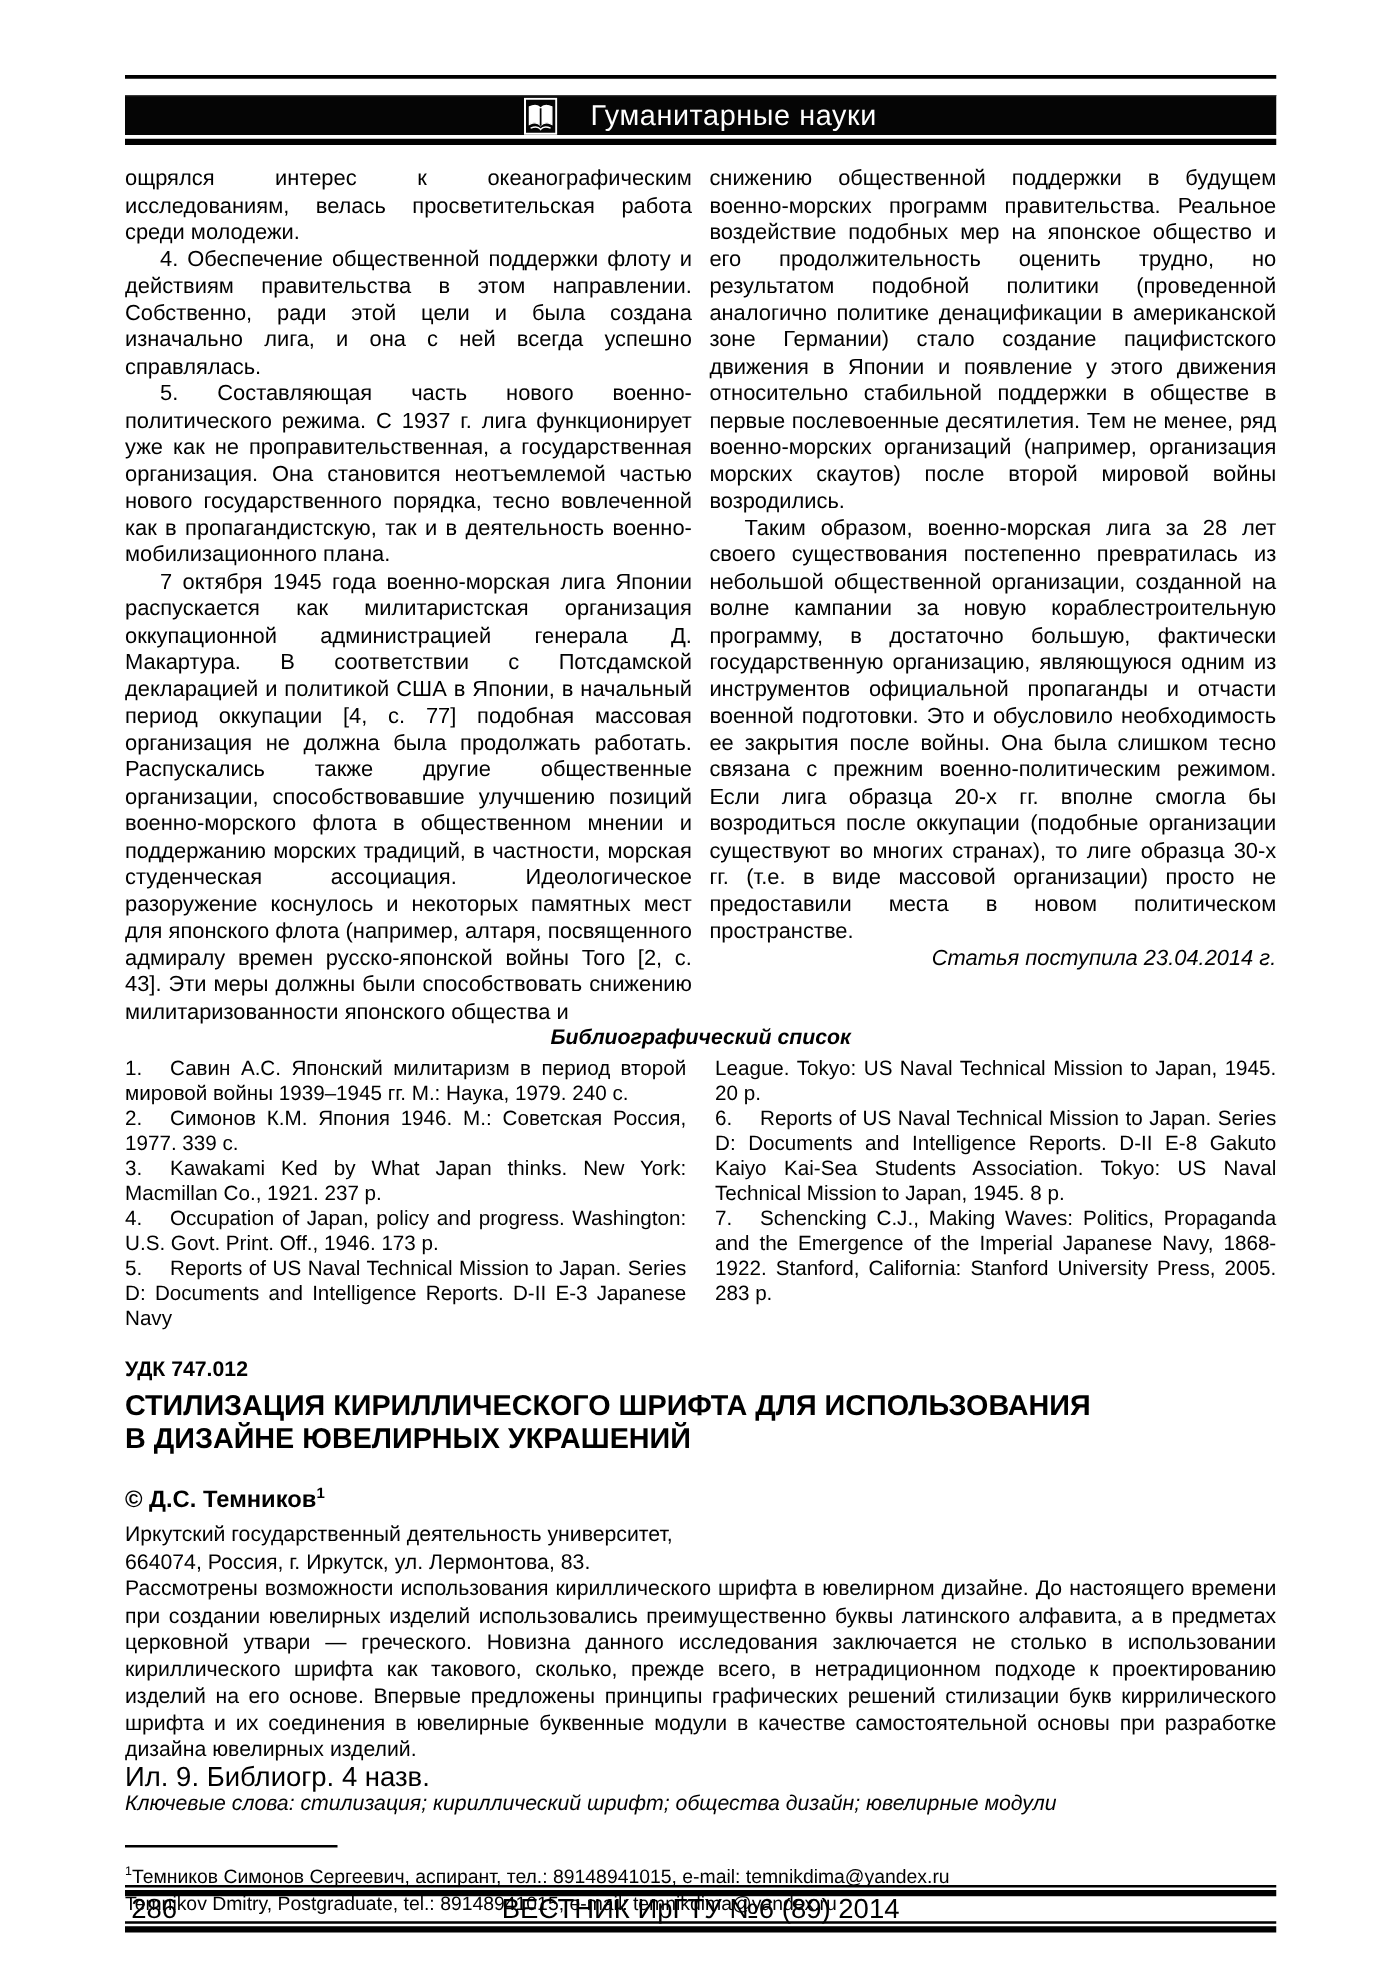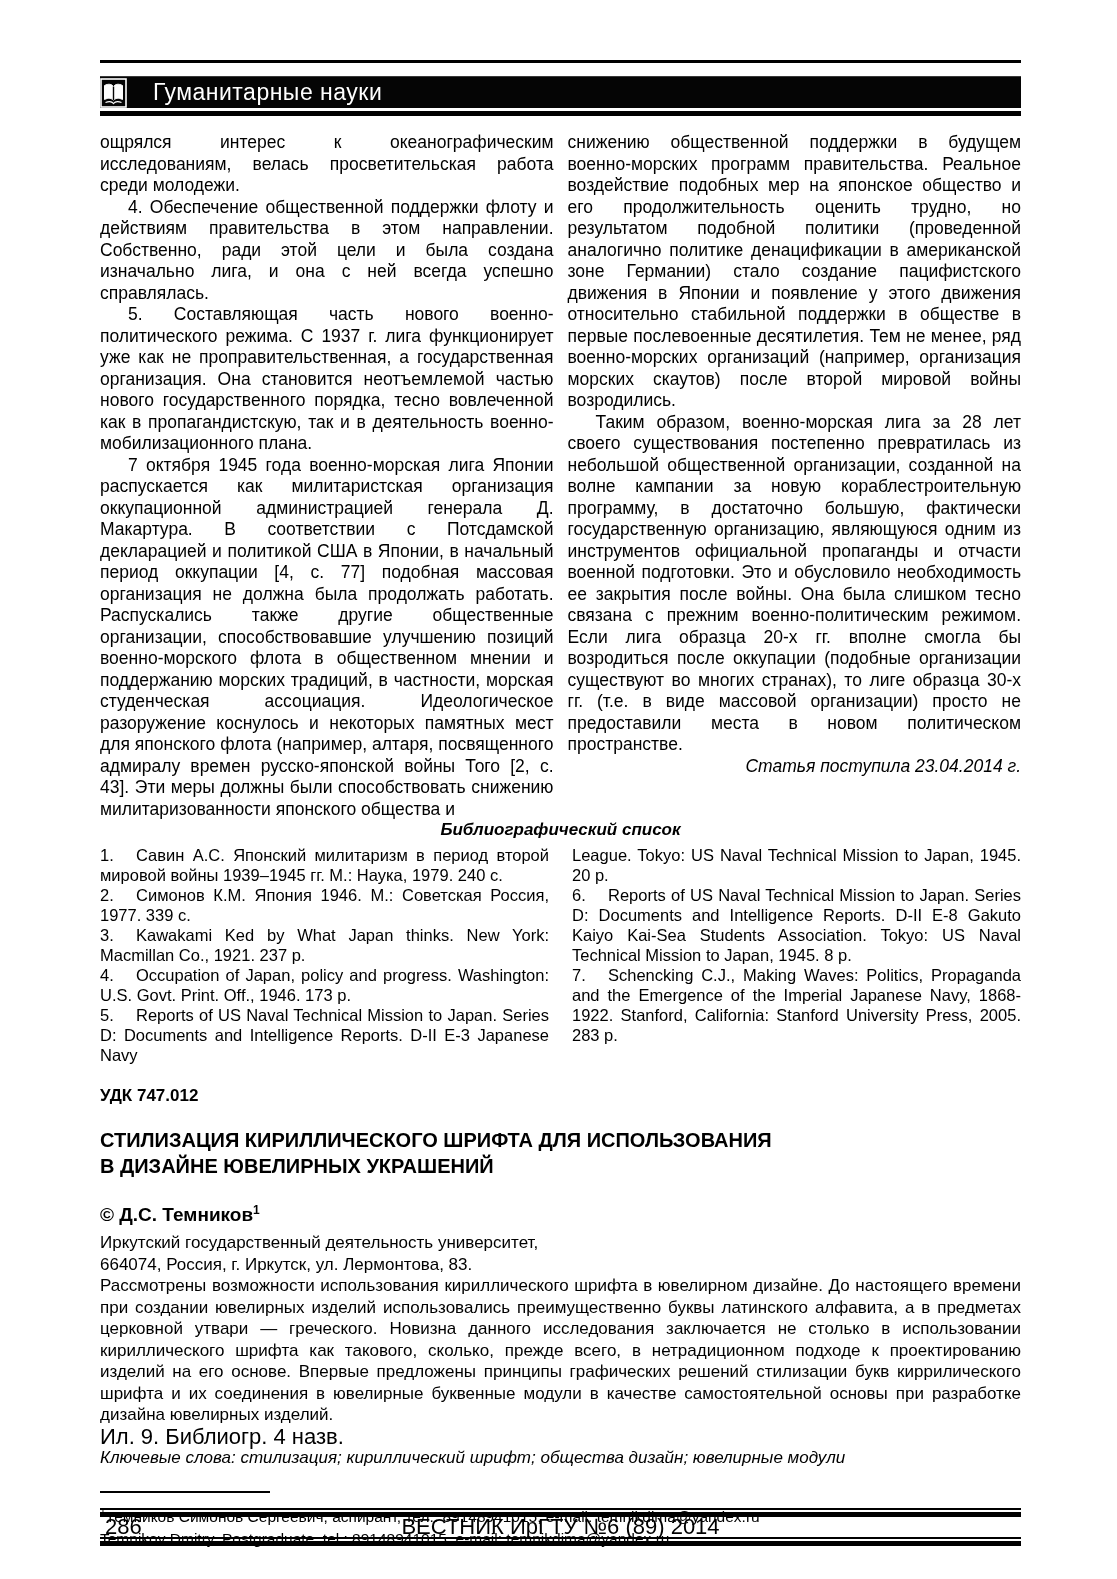--- a/index.html
+++ b/index.html
@@ -8,21 +8,21 @@
     width: 1117px; height: 1579px;
     font-family: "Liberation Sans", "DejaVu Sans", sans-serif;
     color: #000; overflow: hidden;
   }
   .page { width: 1117px; height: 1579px; padding: 0 96px 0 100px; position: relative; }
 
   
   .top-rule { margin-top: 60px; height: 3px; background: #000; }
   .header-bar {
     margin-top: 13px; height: 32px; background: #050505;
-    display: flex; align-items: center; justify-content: flex-start; gap: 26px;
+    display: flex; align-items: center; justify-content: center; gap: 26px;
     border-top: 1px solid #3a3a3a;
   }
   .header-bar .hdr-title { color: #fff; font-size: 23px; letter-spacing: 0.5px; }
   .book-icon { width: 27px; height: 30px; display: block; }
   .header-underline-gap { height: 3px; }
   .header-underline { height: 5px; background: #000; }
 
   
   .columns { display: flex; gap: 14px; margin-top: 16px; }
   .col { flex: 1 1 0; }
@@ -39,21 +39,21 @@
   }
   .bib-columns { display: flex; gap: 23px; margin-top: 5px; }
   .bib-col { flex: 1 1 0; }
   .bib-item { font-size: 16.5px; line-height: 20px; text-align: justify; }
   .bib-num { display: inline-block; width: 36px; }
   .bib-num:empty { display: none; }
 
   
   .article2 { margin-top: 21px; }
   .udk { font-weight: bold; font-size: 17px; }
-  .a2-title { font-weight: bold; font-size: 20px; line-height: 26px; margin-top: 21px; }
+  .a2-title { font-weight: bold; font-size: 23px; line-height: 26px; margin-top: 5px; }
   .a2-author { font-weight: bold; font-size: 19px; margin-top: 24px; }
   .a2-author sup { font-size: 12px; }
   .a2-affil { font-size: 17px; line-height: 21.5px; margin-top: 6px; }
   .a2-abstract { font-size: 17px; line-height: 21.5px; text-align: justify; }
   .a2-note { font-size: 22px; line-height: 21.5px; }
   .a2-keywords { font-size: 17px; line-height: 21.5px; font-style: italic; }
 
   
   .footnote-sep { margin-top: 22px; width: 170px; height: 2px; background: #000; }
   .footnote { margin-top: 9px; font-size: 15.5px; line-height: 22px; }

